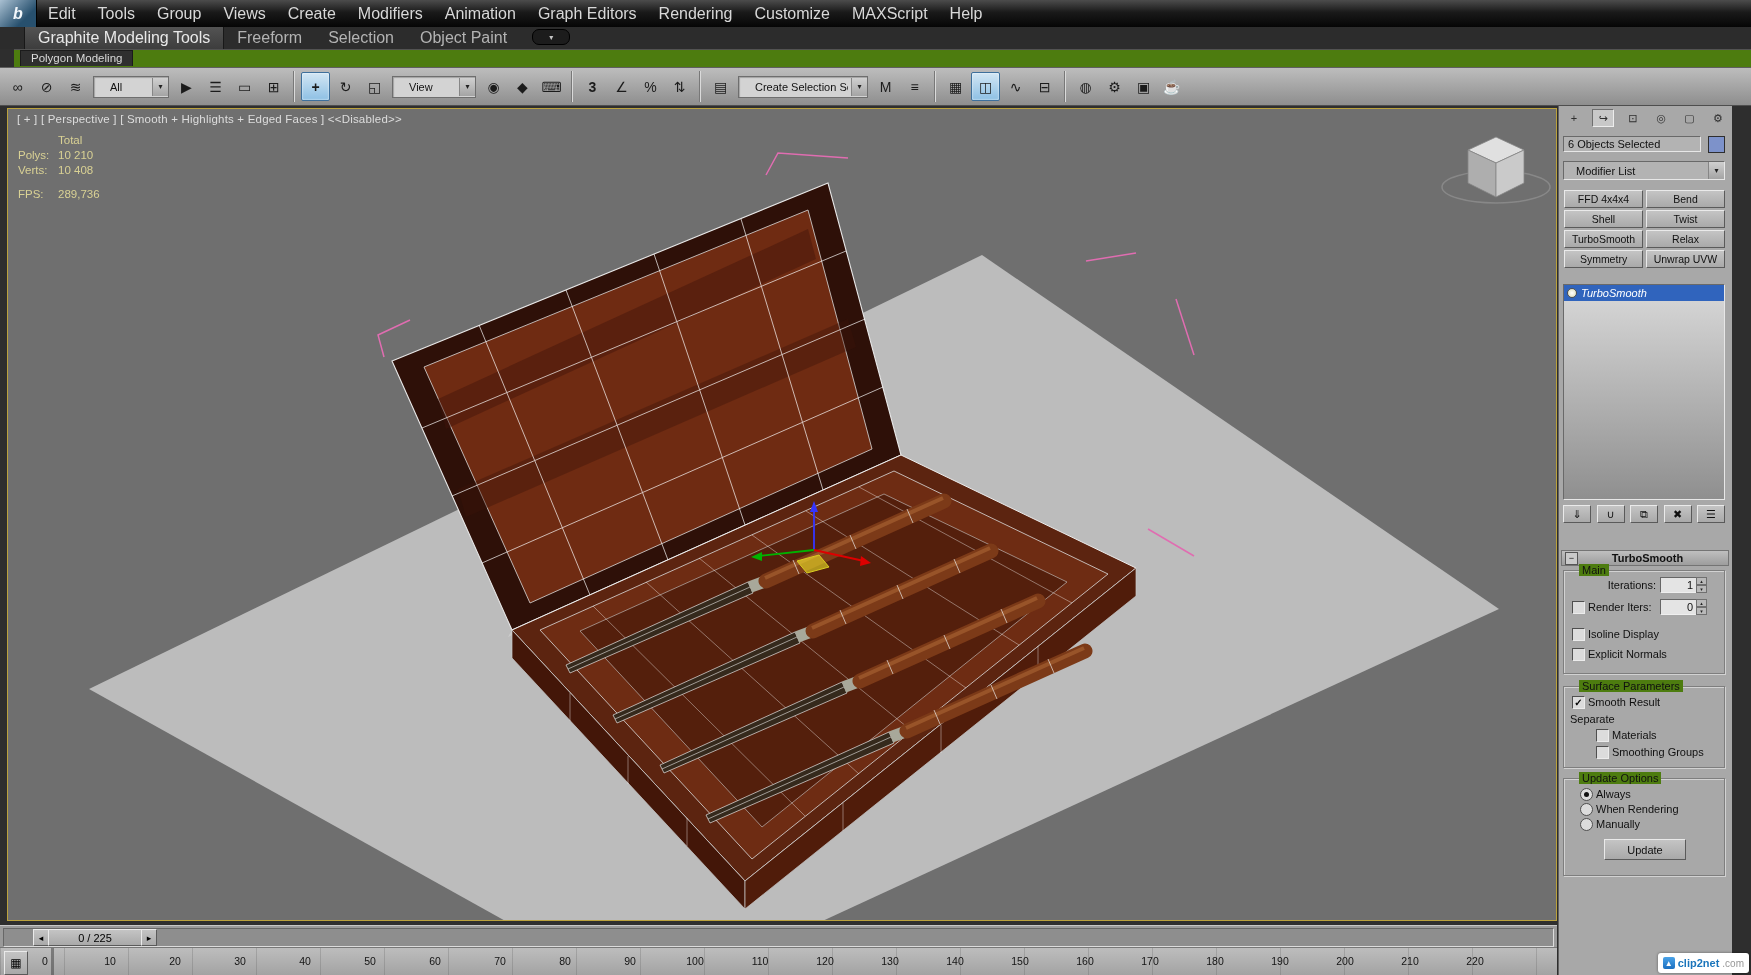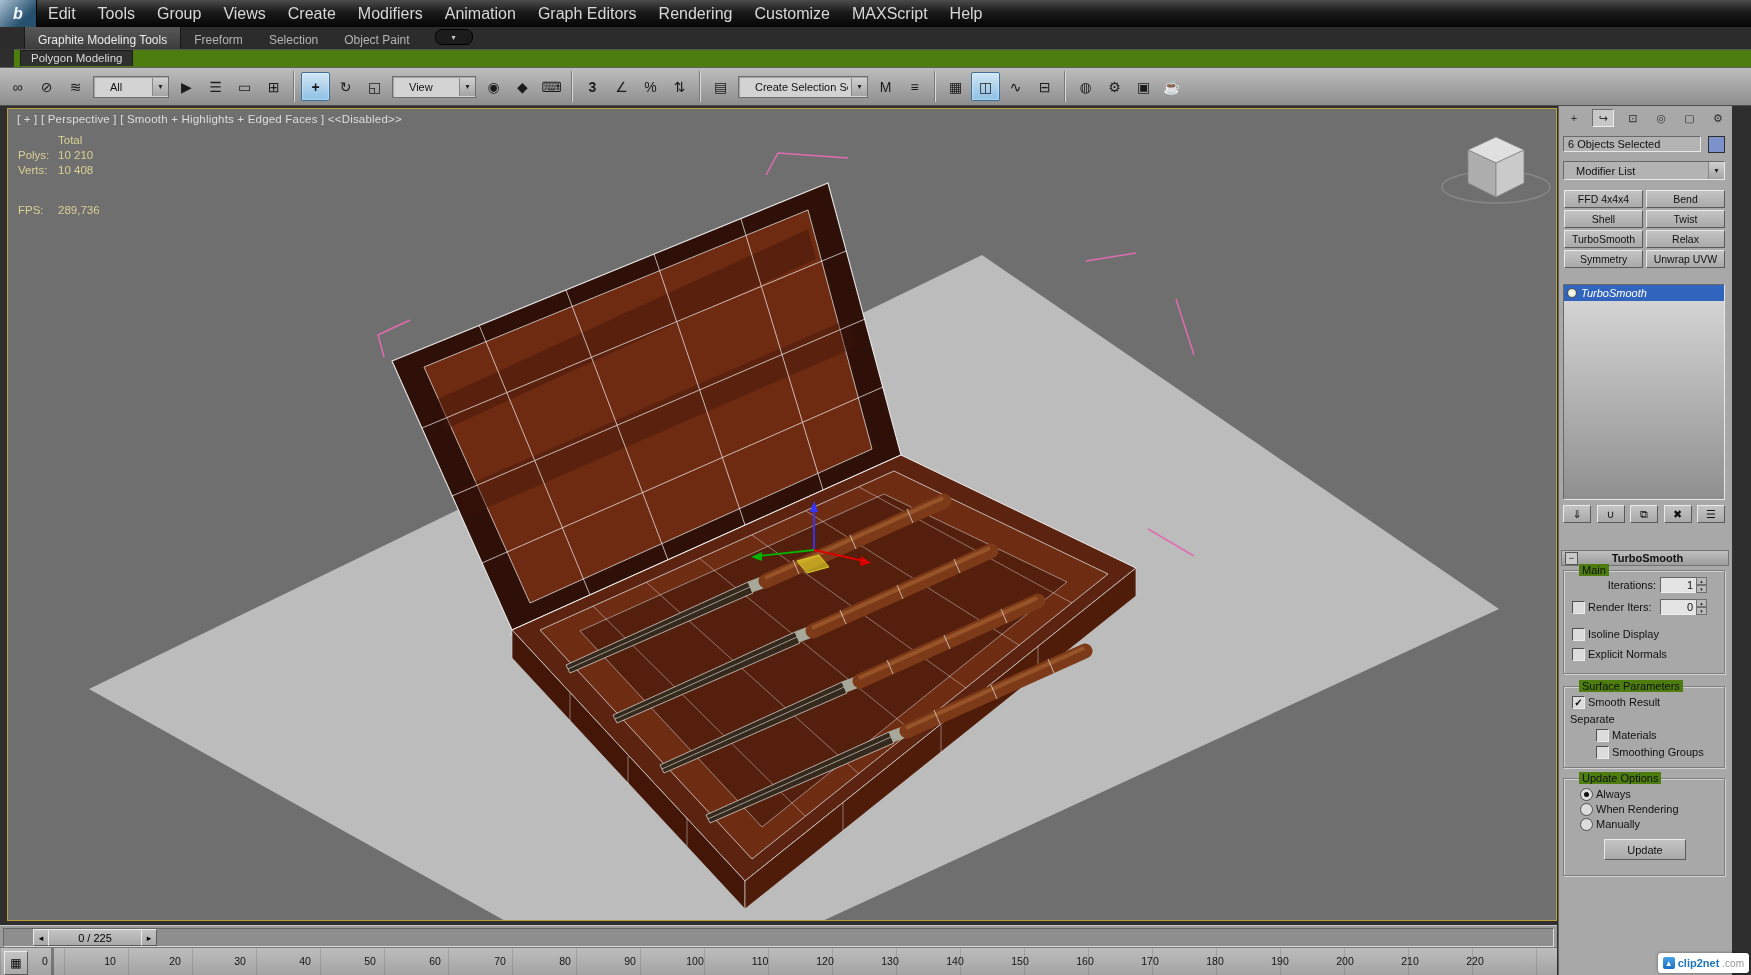--- a/index.html
+++ b/index.html
@@ -5,41 +5,41 @@
   html,body{margin:0;padding:0;background:#1d1d1d}
   .app{position:relative;width:1751px;height:975px;background:#2e2e2e;font-family:"Liberation Sans",sans-serif;overflow:hidden}
 
   
   .menubar{position:absolute;left:0;top:0;width:100%;height:27px;background:linear-gradient(180deg,#4c4c4c 0%,#1a1a1a 45%,#050505 100%);display:flex;align-items:center;z-index:6}
   .logo{width:36px;height:27px;display:flex;align-items:center;justify-content:center;background:linear-gradient(135deg,#a9c0d2,#27506e 70%);color:#f2f7fb;font-weight:bold;font-style:italic;font-size:16px;border-right:1px solid #000}
   .mitem{padding:9px 11px;color:#d8d8d8;font-size:16px;line-height:27px;white-space:nowrap}
 
   
   .ribbonrow{position:absolute;left:0;top:27px;width:100%;height:22px;background:#2c2c2c;display:flex;align-items:flex-end;padding-left:24px;box-sizing:border-box;z-index:5}
-  .rtab{padding:7px 13px 2px;font-size:12px;color:#b3b3b3;white-space:nowrap}
+  .rtab{padding:7px 13px 2px;font-size:16px;color:#b3b3b3;white-space:nowrap}
   .rtab.active{background:linear-gradient(#585858,#3d3d3d);color:#e9e9e9;border:1px solid #181818;border-bottom:none;border-radius:2px 2px 0 0}
   .ribtoggle{margin:0 0 4px 12px;width:36px;height:14px;background:#1c1c1c;border:1px solid #000;border-radius:7px;color:#c5c5c5;font-size:8px;display:flex;align-items:center;justify-content:center;gap:3px}
   .subtabrow{position:absolute;left:14px;top:49px;width:100%;height:18px;background:#4d7c0f;border-top:1px solid #525252;display:flex;align-items:flex-start;z-index:5}
   .subtab{margin-left:6px;padding:1px 10px 2px;font-size:11.5px;color:#dadada;background:#2f2f2f;border:1px solid #1b1b1b;border-bottom:none}
 
   
   .toolbar{position:absolute;left:0;top:67px;width:100%;height:39px;background:linear-gradient(#bdbdbd,#a3a3a3 55%,#8e8e8e);border-top:1px solid #5f5f5f;border-bottom:1px solid #4e4e4e;display:flex;align-items:center;padding:0 4px;gap:2px;box-sizing:border-box;z-index:5}
   .tbtn{min-width:27px;height:27px;display:flex;align-items:center;justify-content:center;color:#1b1b1b;font-size:14px;border-radius:2px}
   .tbtn.active{background:linear-gradient(#d2e6f4,#8ec0e4);border:1px solid #3e709c;box-shadow:inset 0 0 2px #fff}
   .tsep{width:0;height:31px;border-left:1px solid #787878;border-right:1px solid #dadada;margin:0 4px}
   .tdrop{height:20px;background:#d3d3d3;border:1px solid #6e6e6e;box-shadow:inset 1px 1px 1px #a2a2a2;display:flex;align-items:center;font-size:11px;color:#111;padding-left:16px;margin:0 2px}
   .tdrop .grow{flex:1;overflow:hidden;white-space:nowrap}
   .darrbox{width:15px;height:18px;margin-left:3px;background:linear-gradient(#d0d0d0,#a4a4a4);border-left:1px solid #868686;display:flex;align-items:center;justify-content:center;font-size:8px;color:#222}
 
   
   .viewport{position:absolute;left:7px;top:108px;width:1548px;height:811px;background:#6f6f6f;border:1px solid #bba23d;overflow:hidden}
   .viewport svg{position:absolute;left:0;top:0}
   .vp-label{position:absolute;left:9px;top:4px;font-size:11.5px;color:#dddddd;letter-spacing:.2px}
   .vp-stats{position:absolute;left:10px;top:24px;font-size:11.5px;color:#d9d194;line-height:15px}
-  .srow{display:flex}.sl{width:40px}.fpsrow{margin-top:25px}
+  .srow{display:flex}.sl{width:40px}.fpsrow{margin-top:9px}
 
   
   .panel{position:absolute;left:1558px;top:106px;width:174px;height:869px;background:#a8a8a8;color:#101010;font-size:11px;border-left:1px solid #616161;box-sizing:border-box}
   .ptabs{position:absolute;left:3px;top:3px;width:164px;height:18px;display:flex;justify-content:space-between;align-items:center;padding:0 2px}
   .ptab{width:20px;height:16px;display:flex;align-items:center;justify-content:center;font-size:11px;color:#2e2e2e}
   .ptab.active{background:#c8c8c8;border:1px solid;border-color:#6e6e6e #ededed #ededed #6e6e6e}
   .sunken{background:#b3b3b3;border:1px solid;border-color:#696969 #e7e7e7 #e7e7e7 #696969}
   .raised{background:linear-gradient(#c4c4c4,#a9a9a9);border:1px solid;border-color:#eaeaea #5a5a5a #5a5a5a #eaeaea}
   .objfield{position:absolute;left:4px;top:30px;width:138px;height:16px;display:flex;align-items:center;padding-left:4px;box-sizing:border-box}
   .swatch{position:absolute;left:149px;top:30px;width:17px;height:17px;background:#7d92ca;border:1px solid #2e2e2e;box-sizing:border-box}

